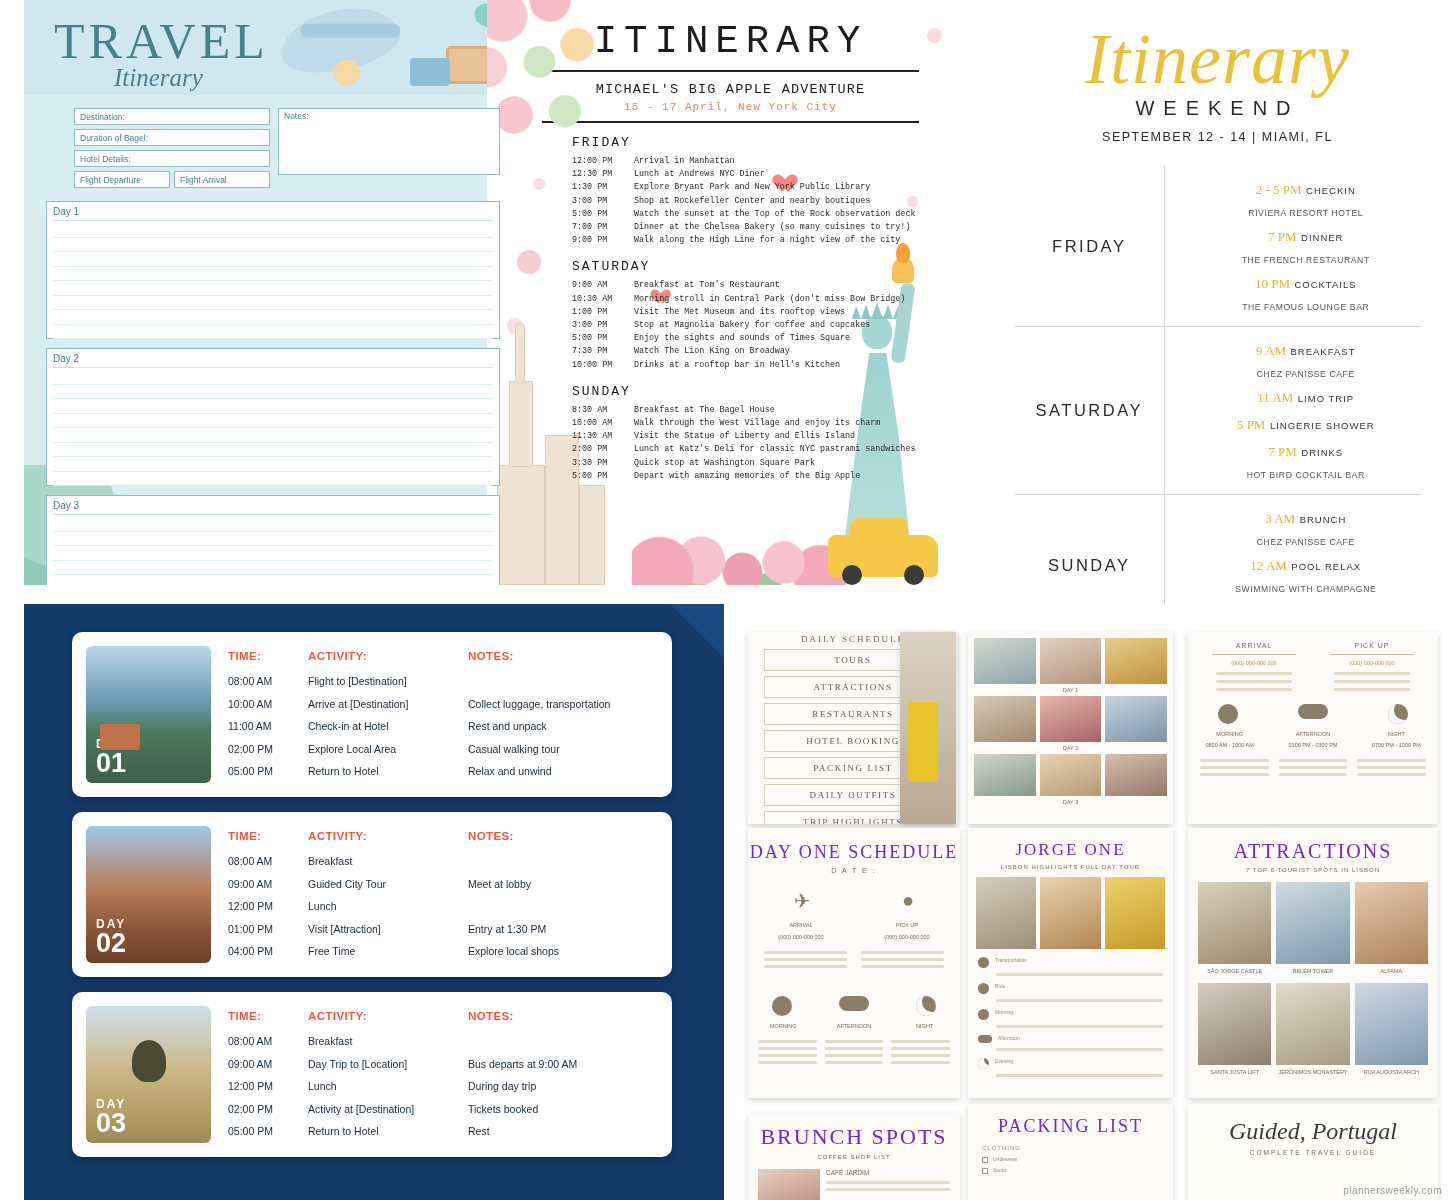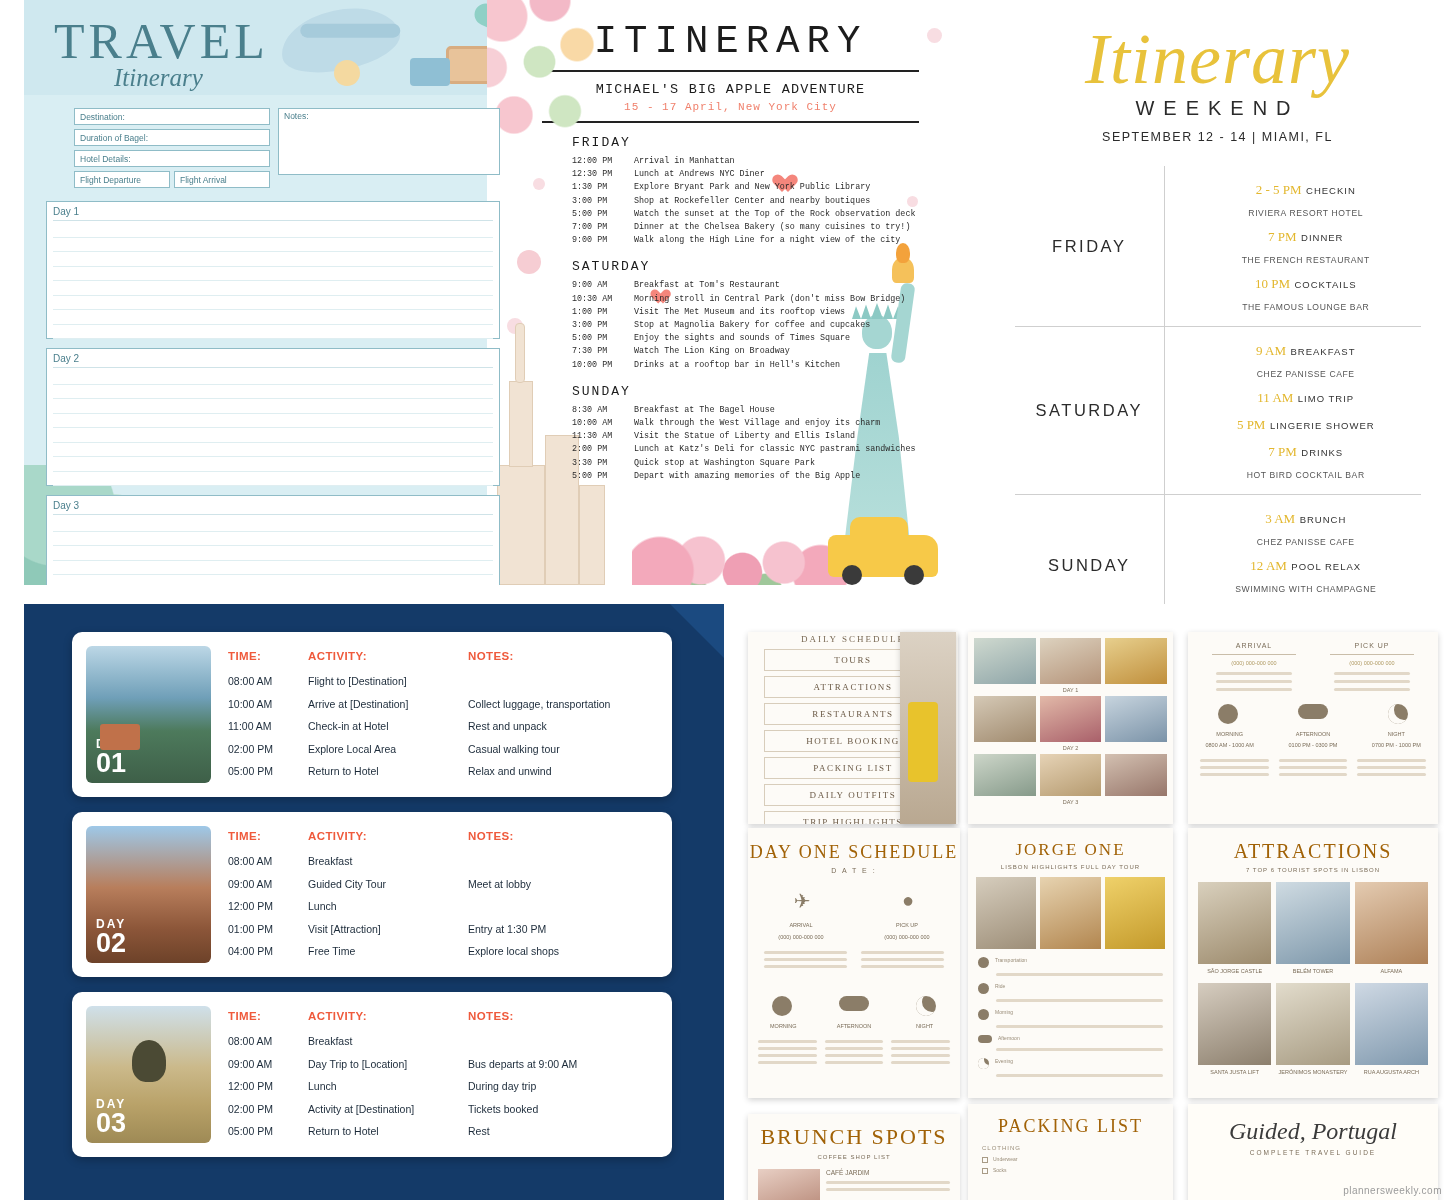--- a/index.html
+++ b/index.html
@@ -188,21 +188,21 @@
   #p4 .tbl { position:absolute; left:156px; top:18px; right:16px; }
   #p4 .hdr { display:flex; color:#ef5a3c; font-weight:bold; font-size:11.5px; letter-spacing:.4px; margin-bottom:8px;}
   #p4 .r { display:flex; font-size:10.5px; color:#1c2b3a; line-height:22.5px; }
   #p4 .c-time { width:80px; flex:none; }
   #p4 .c-act { width:160px; flex:none; }
   #p4 .c-notes { flex:1; }
 
   
   #p5 { position:absolute; left:740px; top:604px; width:710px; height:596px; background:#fff; overflow:hidden; }
   .tcard { position:absolute; background:#fdfbf7; box-shadow:0 2px 6px rgba(0,0,0,.18); overflow:hidden; }
-  .tc-title { text-align:center; font-family:"Liberation Serif", serif; letter-spacing:2px; color:#a16207; }
+  .tc-title { text-align:center; font-family:"Liberation Serif", serif; letter-spacing:2px; color:#6d28d9; }
   .menu-item { border:1px solid #d8cdbb; background:#fdfbf7; font-family:"Liberation Serif", serif;
     font-size:9px; letter-spacing:1.6px; color:#6b5a46; text-align:center; padding:5px 0; margin:5px 16px; }
   .ph { background:#cdc3b4; }
   .mini-line { height:3px; background:#e2d8c8; margin:4px 0; border-radius:2px;}
   .sun, .cloud, .moon { display:inline-block; }
   .sun { width:20px;height:20px;border-radius:50%;background:#8b7d68;}
   .cloud { width:30px;height:15px;border-radius:9px;background:#8b7d68;}
   .moon { width:20px;height:20px;border-radius:50%;background:#8b7d68;
           box-shadow:6px -4px 0 0 #fdfbf7 inset;}
   .tiny { font-size:5px; color:#9a8d79; line-height:7px;}

